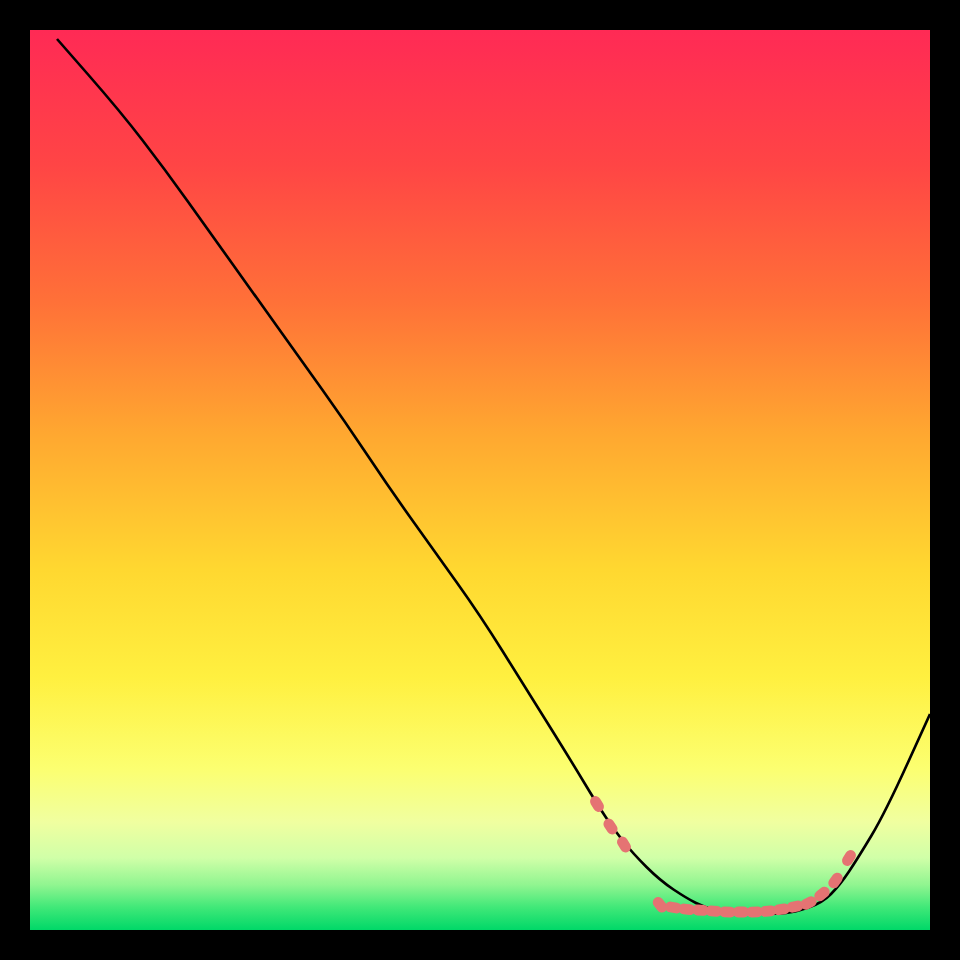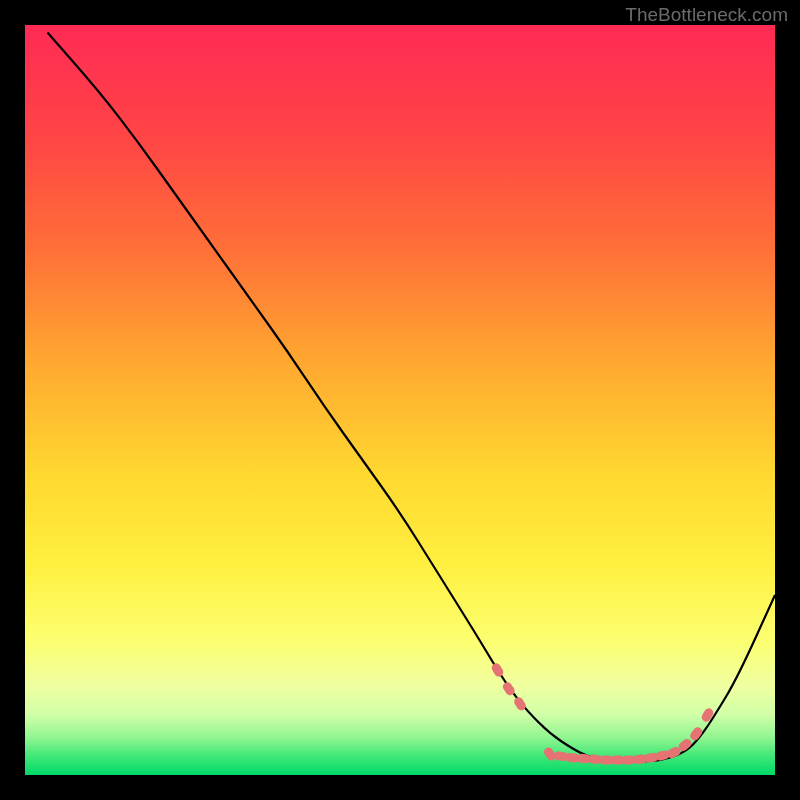--- a/index.html
+++ b/index.html
@@ -88,14 +88,13 @@
           <rect x="-7" y="-4.5" width="14" height="9" rx="4.5" ry="4.5" fill="#e57373" transform="translate(615,734.25) rotate(-5.710593137499643)"></rect>
           <rect x="-7" y="-4.5" width="14" height="9" rx="4.5" ry="4.5" fill="#e57373" transform="translate(626.25,732.75) rotate(-9.462322208025617)"></rect>
           <rect x="-7" y="-4.5" width="14" height="9" rx="4.5" ry="4.5" fill="#e57373" transform="translate(637.5,730.5) rotate(-13.134022306396323)"></rect>
           <rect x="-7" y="-4.5" width="14" height="9" rx="4.5" ry="4.5" fill="#e57373" transform="translate(648.75,727.5) rotate(-25.016893478100023)"></rect>
           <rect x="-7" y="-4.5" width="14" height="9" rx="4.5" ry="4.5" fill="#e57373" transform="translate(660,720) rotate(-39.8055710922652)"></rect>
           <rect x="-7" y="-4.5" width="14" height="9" rx="4.5" ry="4.5" fill="#e57373" transform="translate(671.25,708.75) rotate(-53.13010235415598)"></rect>
           <rect x="-7" y="-4.5" width="14" height="9" rx="4.5" ry="4.5" fill="#e57373" transform="translate(682.5,690) rotate(-59.03624346792648)"></rect>
         </g>
     </svg>
   </div>
-  <div class="attribution">TheBottleneck.com</div>
 </div>
 
 </body></html>

